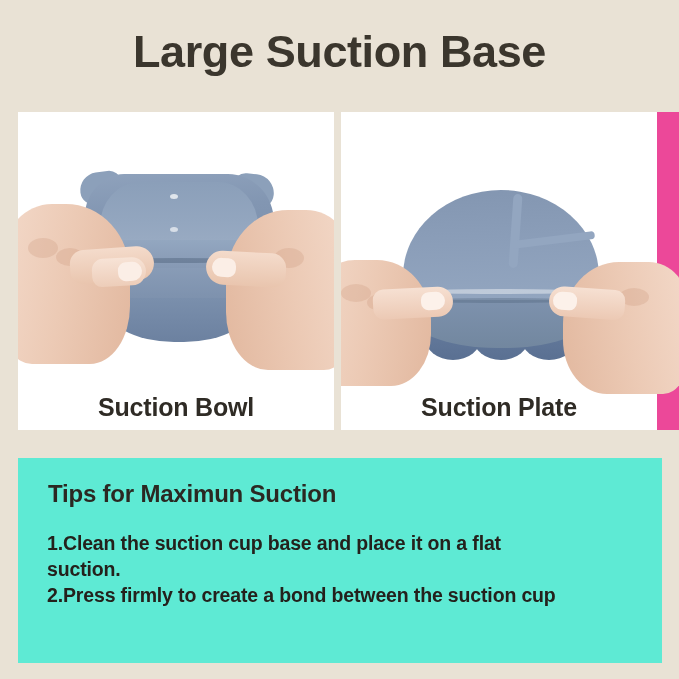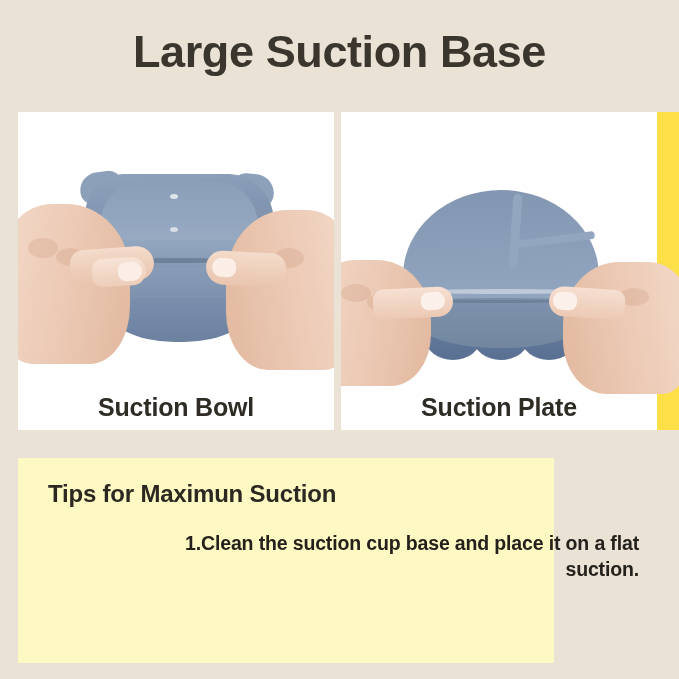--- a/index.html
+++ b/index.html
@@ -37,21 +37,21 @@
     font-family: "Liberation Sans", sans-serif;
     white-space: nowrap;
   }
 
   
   .photo-card {
     position: absolute;
     top: 112px;
     width: 316px;
     height: 318px;
-    background: #fde047;
+    background: #ec4899;
     overflow: hidden;
   }
   .photo-card.left  { left: 18px; }
   .photo-card.right { left: 341px; padding-left: 44px; }
 
   .scene {
     position: absolute;
     left: 0; top: 0;
     width: 316px;
     height: 318px;
@@ -391,23 +391,23 @@
     position: absolute;
     background: rgba(205,155,128,0.30);
     border-radius: 50%;
   }
 
   
   .tips-card {
     position: absolute;
     left: 18px;
     top: 458px;
-    width: 536px;
+    width: 644px;
     height: 205px;
-    background: #fef9c3;
+    background: #5eead4;
   }
   .tips-heading {
     position: absolute;
     left: 30px;
     top: 22px;
     font-size: 24px;
     font-weight: bold;
     color: #2b2822;
     letter-spacing: -0.2px;
   }
@@ -415,21 +415,21 @@
     position: absolute;
     left: 29px;
     top: 72px;
     width: 592px;
     font-size: 19.5px;
     font-weight: bold;
     color: #24211c;
     line-height: 26px;
     letter-spacing: -0.15px;
   }
-  .tips-body .line { display: block; white-space: nowrap; text-align: right; }
+  .tips-body .line { display: block; white-space: nowrap; }
 </style>
 </head>
 <body>
 
 <div id="infographic">
 
   <div class="title">Large Suction Base</div>
 
   <div class="photo-card left">
     <div class="scene">
@@ -495,16 +495,17 @@
       <div class="nail-r-plate"></div>
     </div>
     <div class="caption">Suction Plate</div>
   </div>
 
   <div class="tips-card">
     <div class="tips-heading">Tips for Maximun Suction</div>
     <div class="tips-body">
       <span class="line">1.Clean the suction cup base and place it on a flat</span>
       <span class="line">suction.</span>
+      <span class="line">2.Press firmly to create a bond between the suction cup</span>
     </div>
   </div>
 
 </div>
 
 </body></html>

